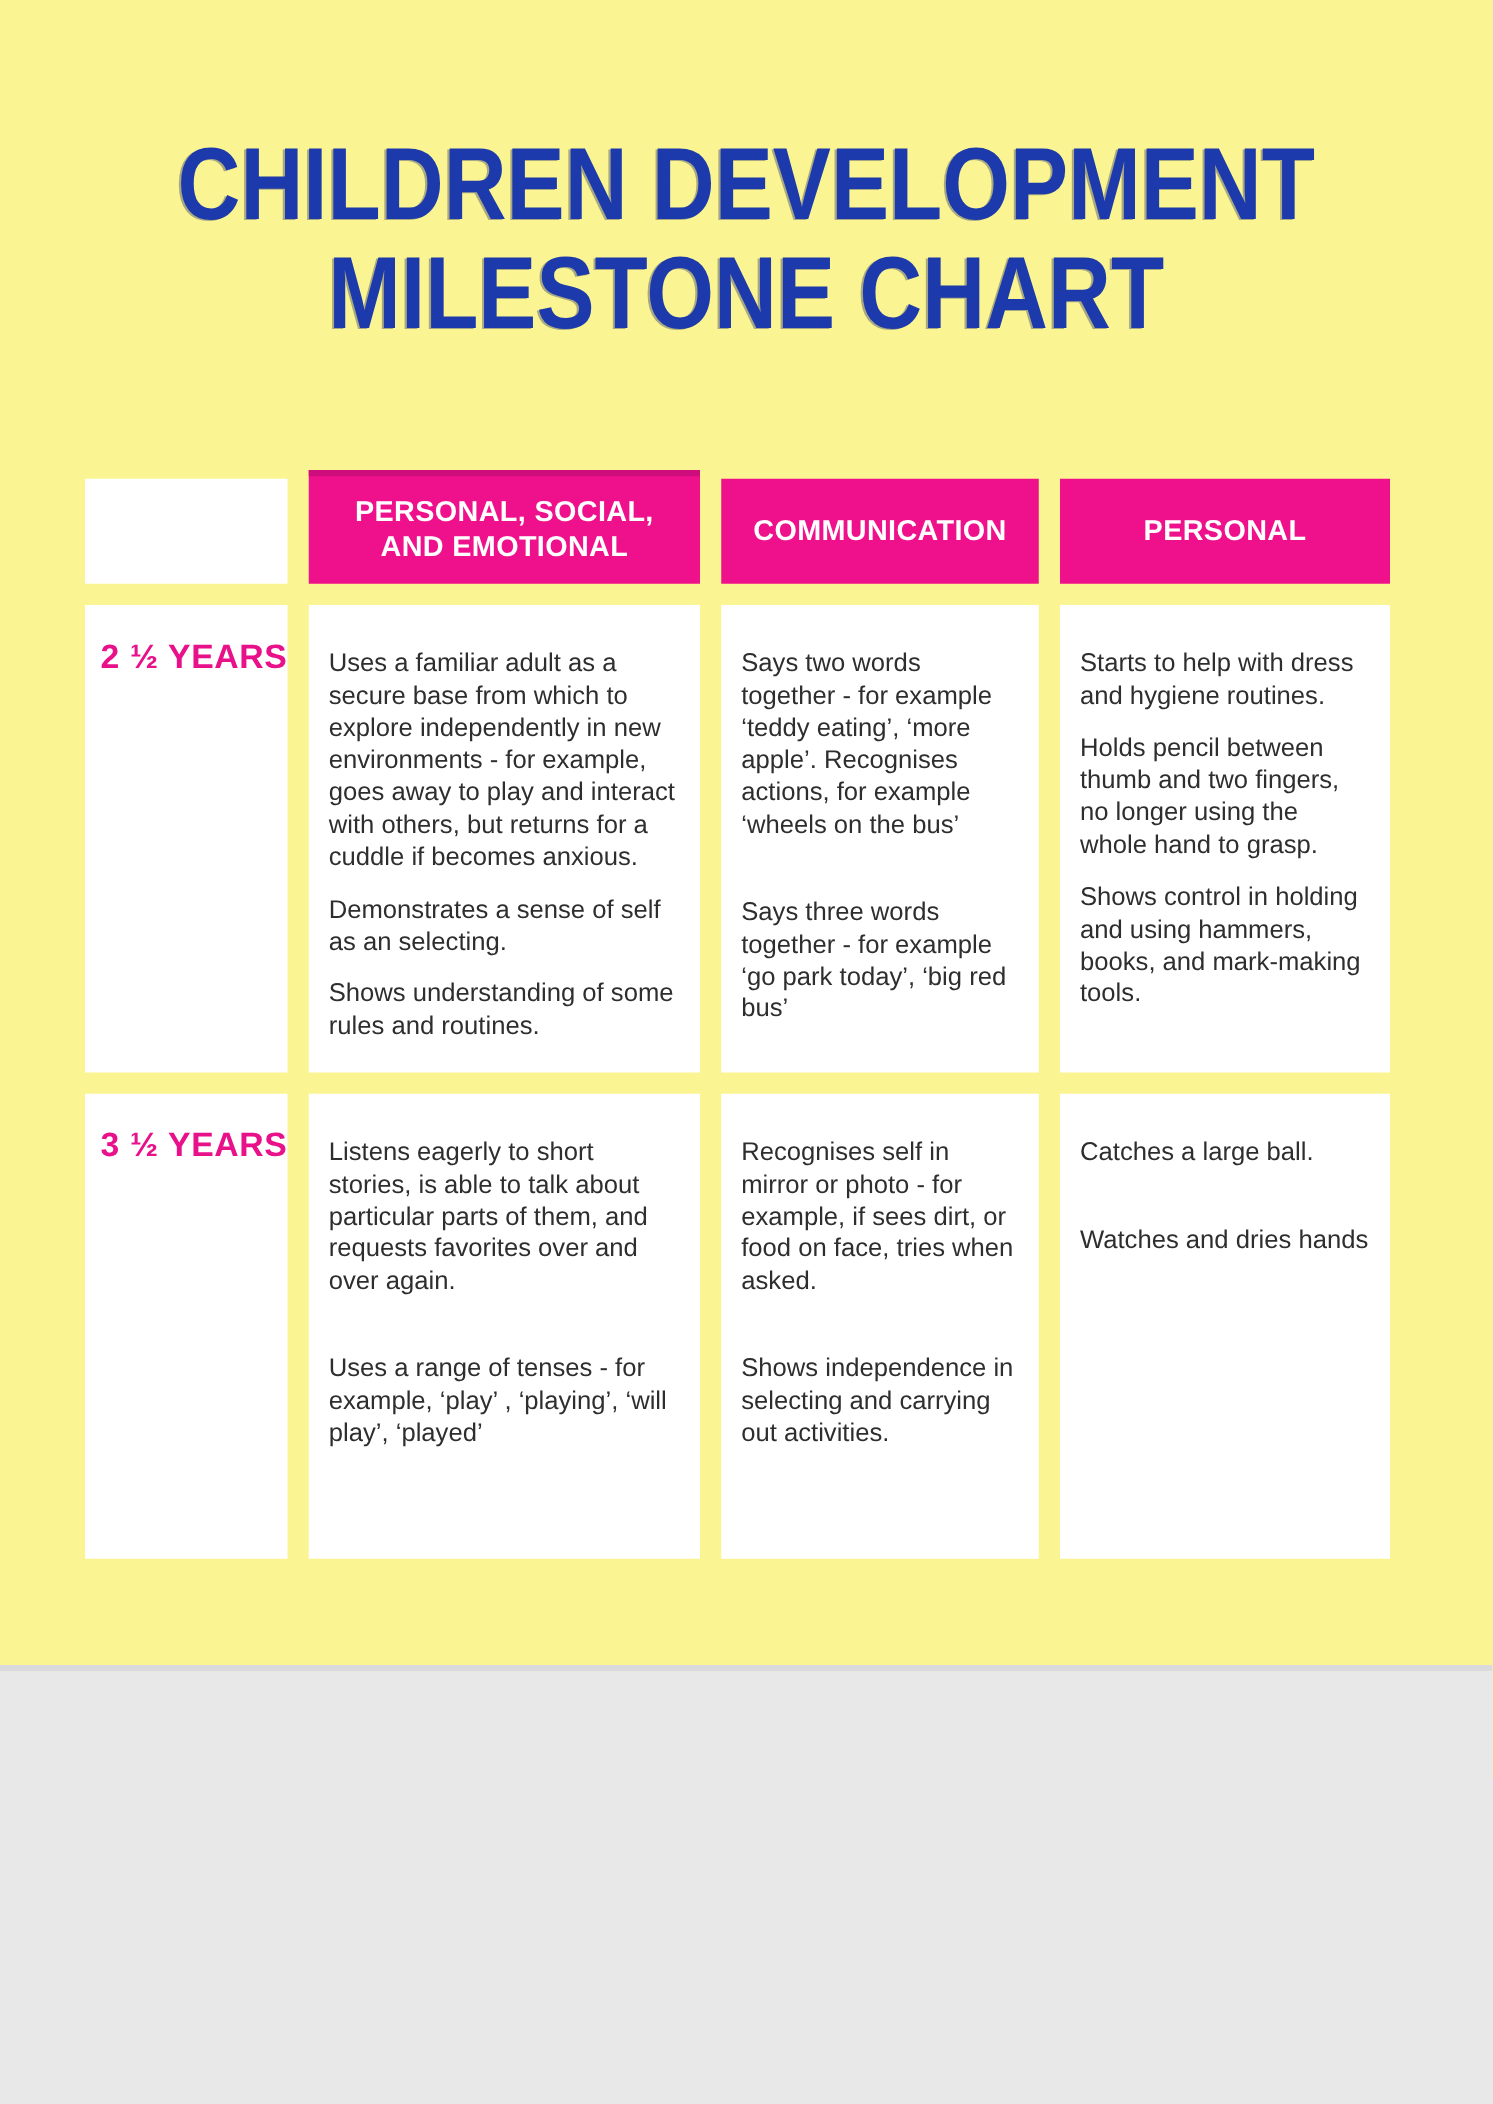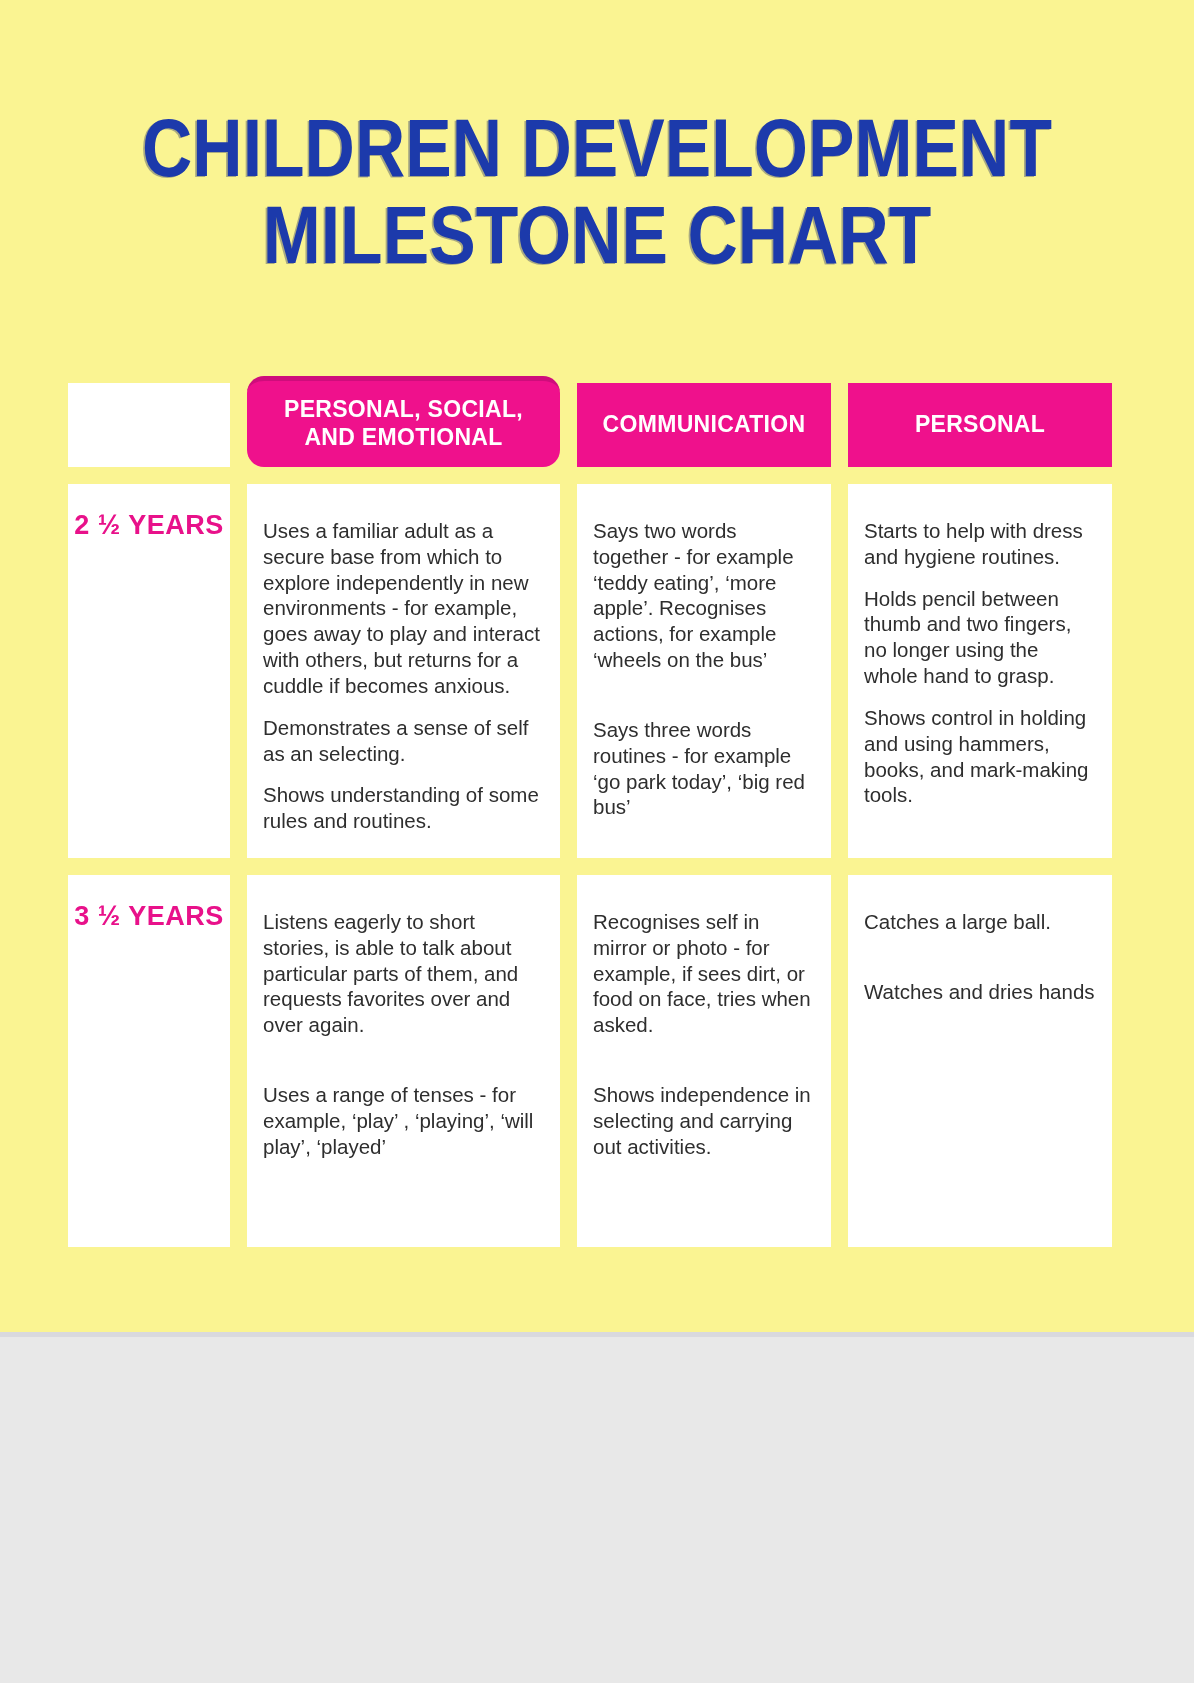--- a/index.html
+++ b/index.html
@@ -13,25 +13,25 @@
          text-shadow:-2px 1px 0 rgba(14,30,100,0.35);}
   .title div{white-space:nowrap;}
 
   
   .grid{position:absolute;left:68px;top:383px;width:1044px;display:grid;
         grid-template-columns:162px 313px 254px 264px;
         grid-template-rows:84px 374px 372px;gap:17px;}
   .cell{background:#ffffff;}
   .hdr{background:#ef118c;display:flex;align-items:center;justify-content:center;text-align:center;}
   .hdr-label{color:#ffffff;font-weight:700;font-size:23px;line-height:1.2;letter-spacing:0.3px;}
-  .hdr-personal{position:relative;top:-7px;height:91px;border-top:5px solid #ce0d7c;box-sizing:border-box;border-radius:17px;}
+  .hdr-personal{position:relative;top:-7px;height:91px;border-top:5px solid #ce0d7c;box-sizing:border-box;}
   .hdr-personal .hdr-label{max-width:240px;}
   .corner{background:#ffffff;}
 
-  .age-cell{background:#ffffff;text-align:center;padding-top:26px;box-sizing:border-box;}
+  .age-cell{background:#ffffff;text-align:right;padding-top:26px;box-sizing:border-box;}
   .age-label{color:#e8118a;font-weight:700;font-size:27px;letter-spacing:0.5px;}
 
   .body-cell{background:#ffffff;padding:18px 15px 14px 16px;box-sizing:border-box;
              color:#2e2e2e;font-size:20.5px;line-height:1.26;overflow:hidden;}
   .body-cell p{margin:16px 0 12px 0;}
   .body-cell p.sp{margin-top:44px;}
 
   
   .feet{position:absolute;z-index:1;}
   .feet-left{left:8px;top:1382px;}
@@ -66,21 +66,21 @@
     <div class="cell age-cell">
       <span class="age-label">2 ½ YEARS</span>
     </div>
     <div class="cell body-cell">
       <p>Uses a familiar adult as a secure base from which to explore independently in new environments - for example, goes away to play and interact with others, but returns for a cuddle if becomes anxious.</p>
       <p>Demonstrates a sense of self as an selecting.</p>
       <p>Shows understanding of some rules and routines.</p>
     </div>
     <div class="cell body-cell">
       <p>Says two words together - for example ‘teddy eating’, ‘more apple’. Recognises actions, for example ‘wheels on the bus’</p>
-      <p class="sp">Says three words routines - for example ‘go park today’, ‘big red bus’</p>
+      <p class="sp">Says three words together - for example ‘go park today’, ‘big red bus’</p>
     </div>
     <div class="cell body-cell">
       <p>Starts to help with dress and hygiene routines.</p>
       <p>Holds pencil between thumb and two fingers, no longer using the whole hand to grasp.</p>
       <p>Shows control in holding and using hammers, books, and mark-making tools.</p>
     </div>
 
     <div class="cell age-cell">
       <span class="age-label">3 ½ YEARS</span>
     </div>

